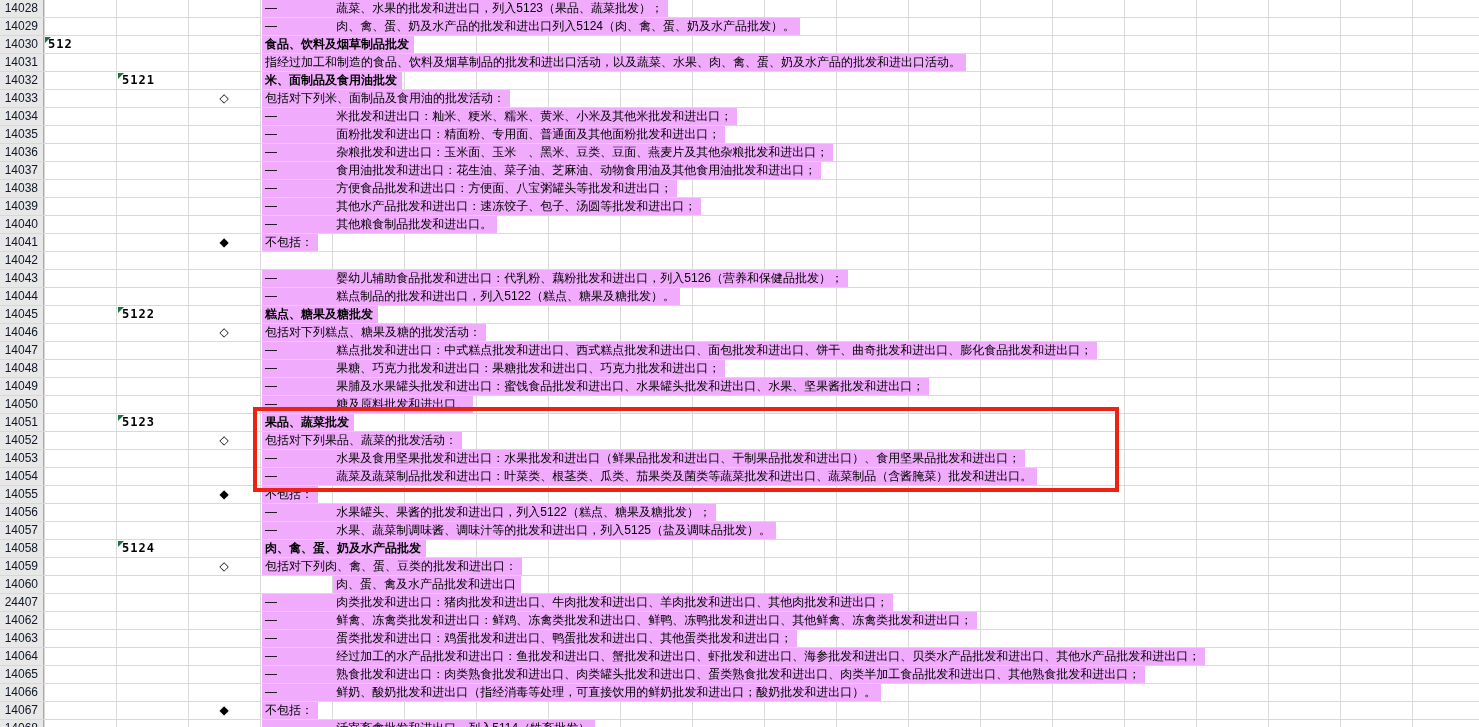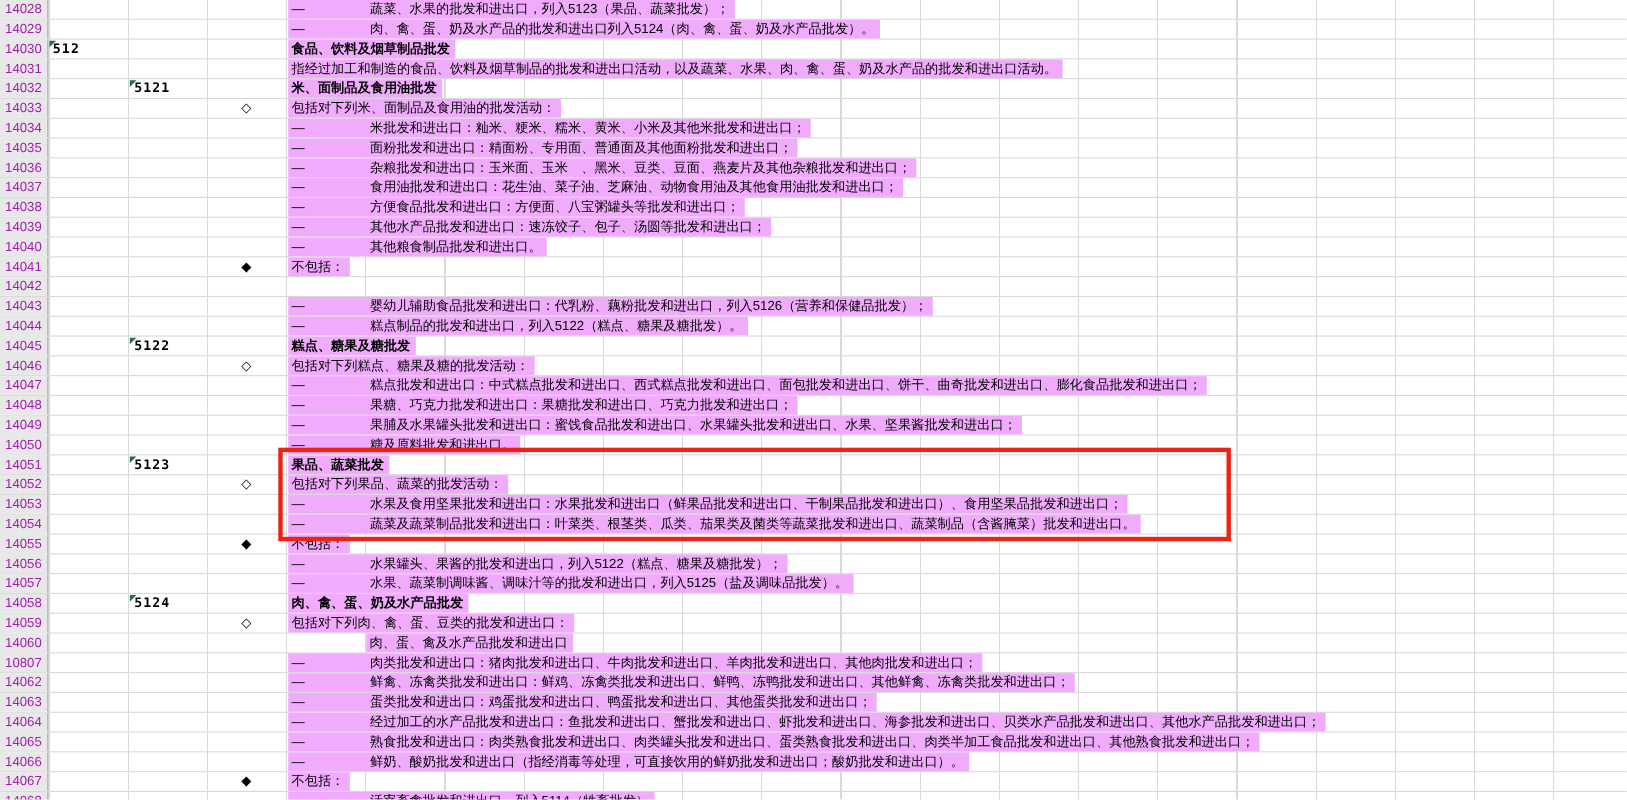--- a/index.html
+++ b/index.html
@@ -12,21 +12,21 @@
     position:absolute;top:0;bottom:0;left:44px;right:0;z-index:0;
     background:repeating-linear-gradient(to right,#d9d9d9 0 1px,transparent 1px 72px);
   }
   .row{
     position:absolute;left:0;width:1479px;height:18px;box-sizing:border-box;
     border-bottom:1px solid #d9d9d9;z-index:1;
   }
   .rownum{
     position:absolute;left:0;top:0;width:44px;height:17px;box-sizing:border-box;
     background:#e8e8e8;border-right:1px solid #a9a9a9;
-    color:#a21caf;text-align:right;padding-right:5px;line-height:17px;font-size:12px;
+    color:#0f172a;text-align:right;padding-right:5px;line-height:17px;font-size:12px;
   }
   .code{
     position:absolute;top:0;line-height:17px;font-weight:bold;
     font-family:"DejaVu Sans Mono",monospace;font-size:12px;letter-spacing:1px;
   }
   .code-b{left:48px;}
   .code-c{left:122px;}
   .sym{
     position:absolute;left:188px;top:0;width:72px;text-align:center;
     line-height:17px;font-size:12px;
@@ -380,21 +380,21 @@
     <div class="rownum">14060</div>
     <span class="code code-b"></span>
     <span class="code code-c"></span>
     <span class="sym"></span>
     <span class="content level-f">
       
       <span>肉、蛋、禽及水产品批发和进出口</span>
     </span>
   </div>
       <div class="row" style="top: 594px;">
-    <div class="rownum">10807</div>
+    <div class="rownum">24407</div>
     <span class="code code-b"></span>
     <span class="code code-c"></span>
     <span class="sym"></span>
     <span class="content with-dash">
       <span class="dash-glyph">—</span>
       <span>肉类批发和进出口：猪肉批发和进出口、牛肉批发和进出口、羊肉批发和进出口、其他肉批发和进出口；</span>
     </span>
   </div>
       <div class="row" style="top: 612px;">
     <div class="rownum">14062</div>

